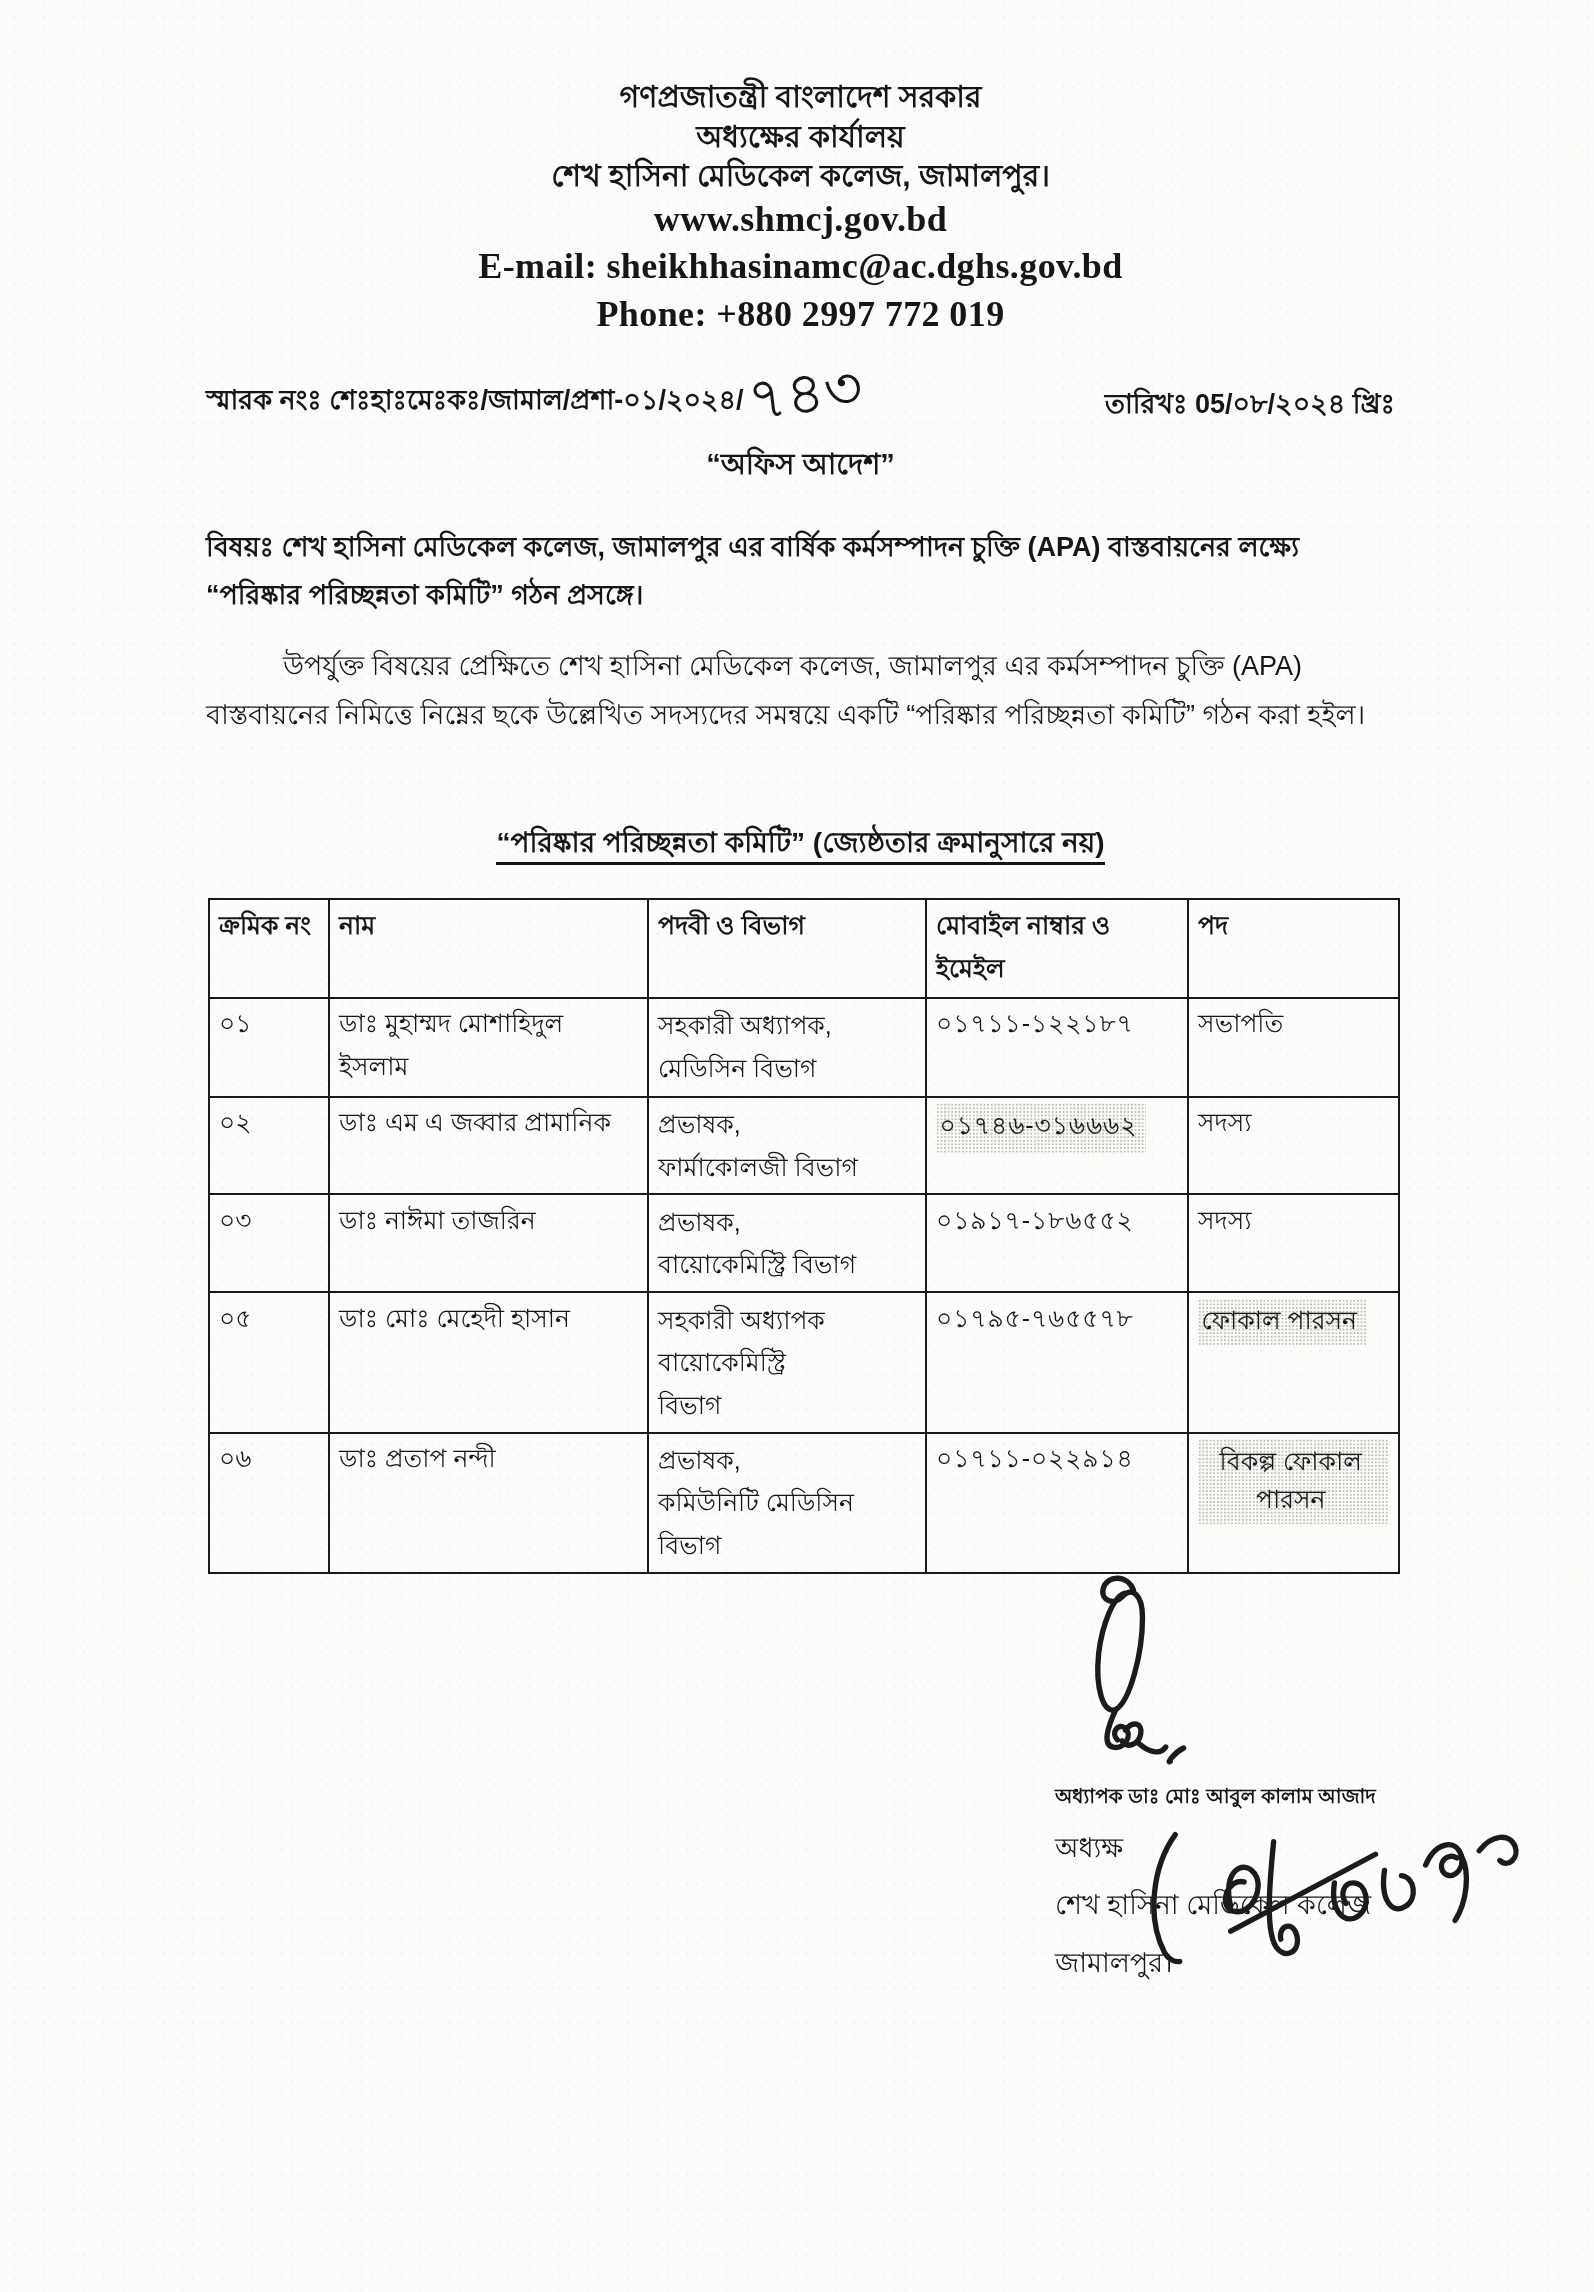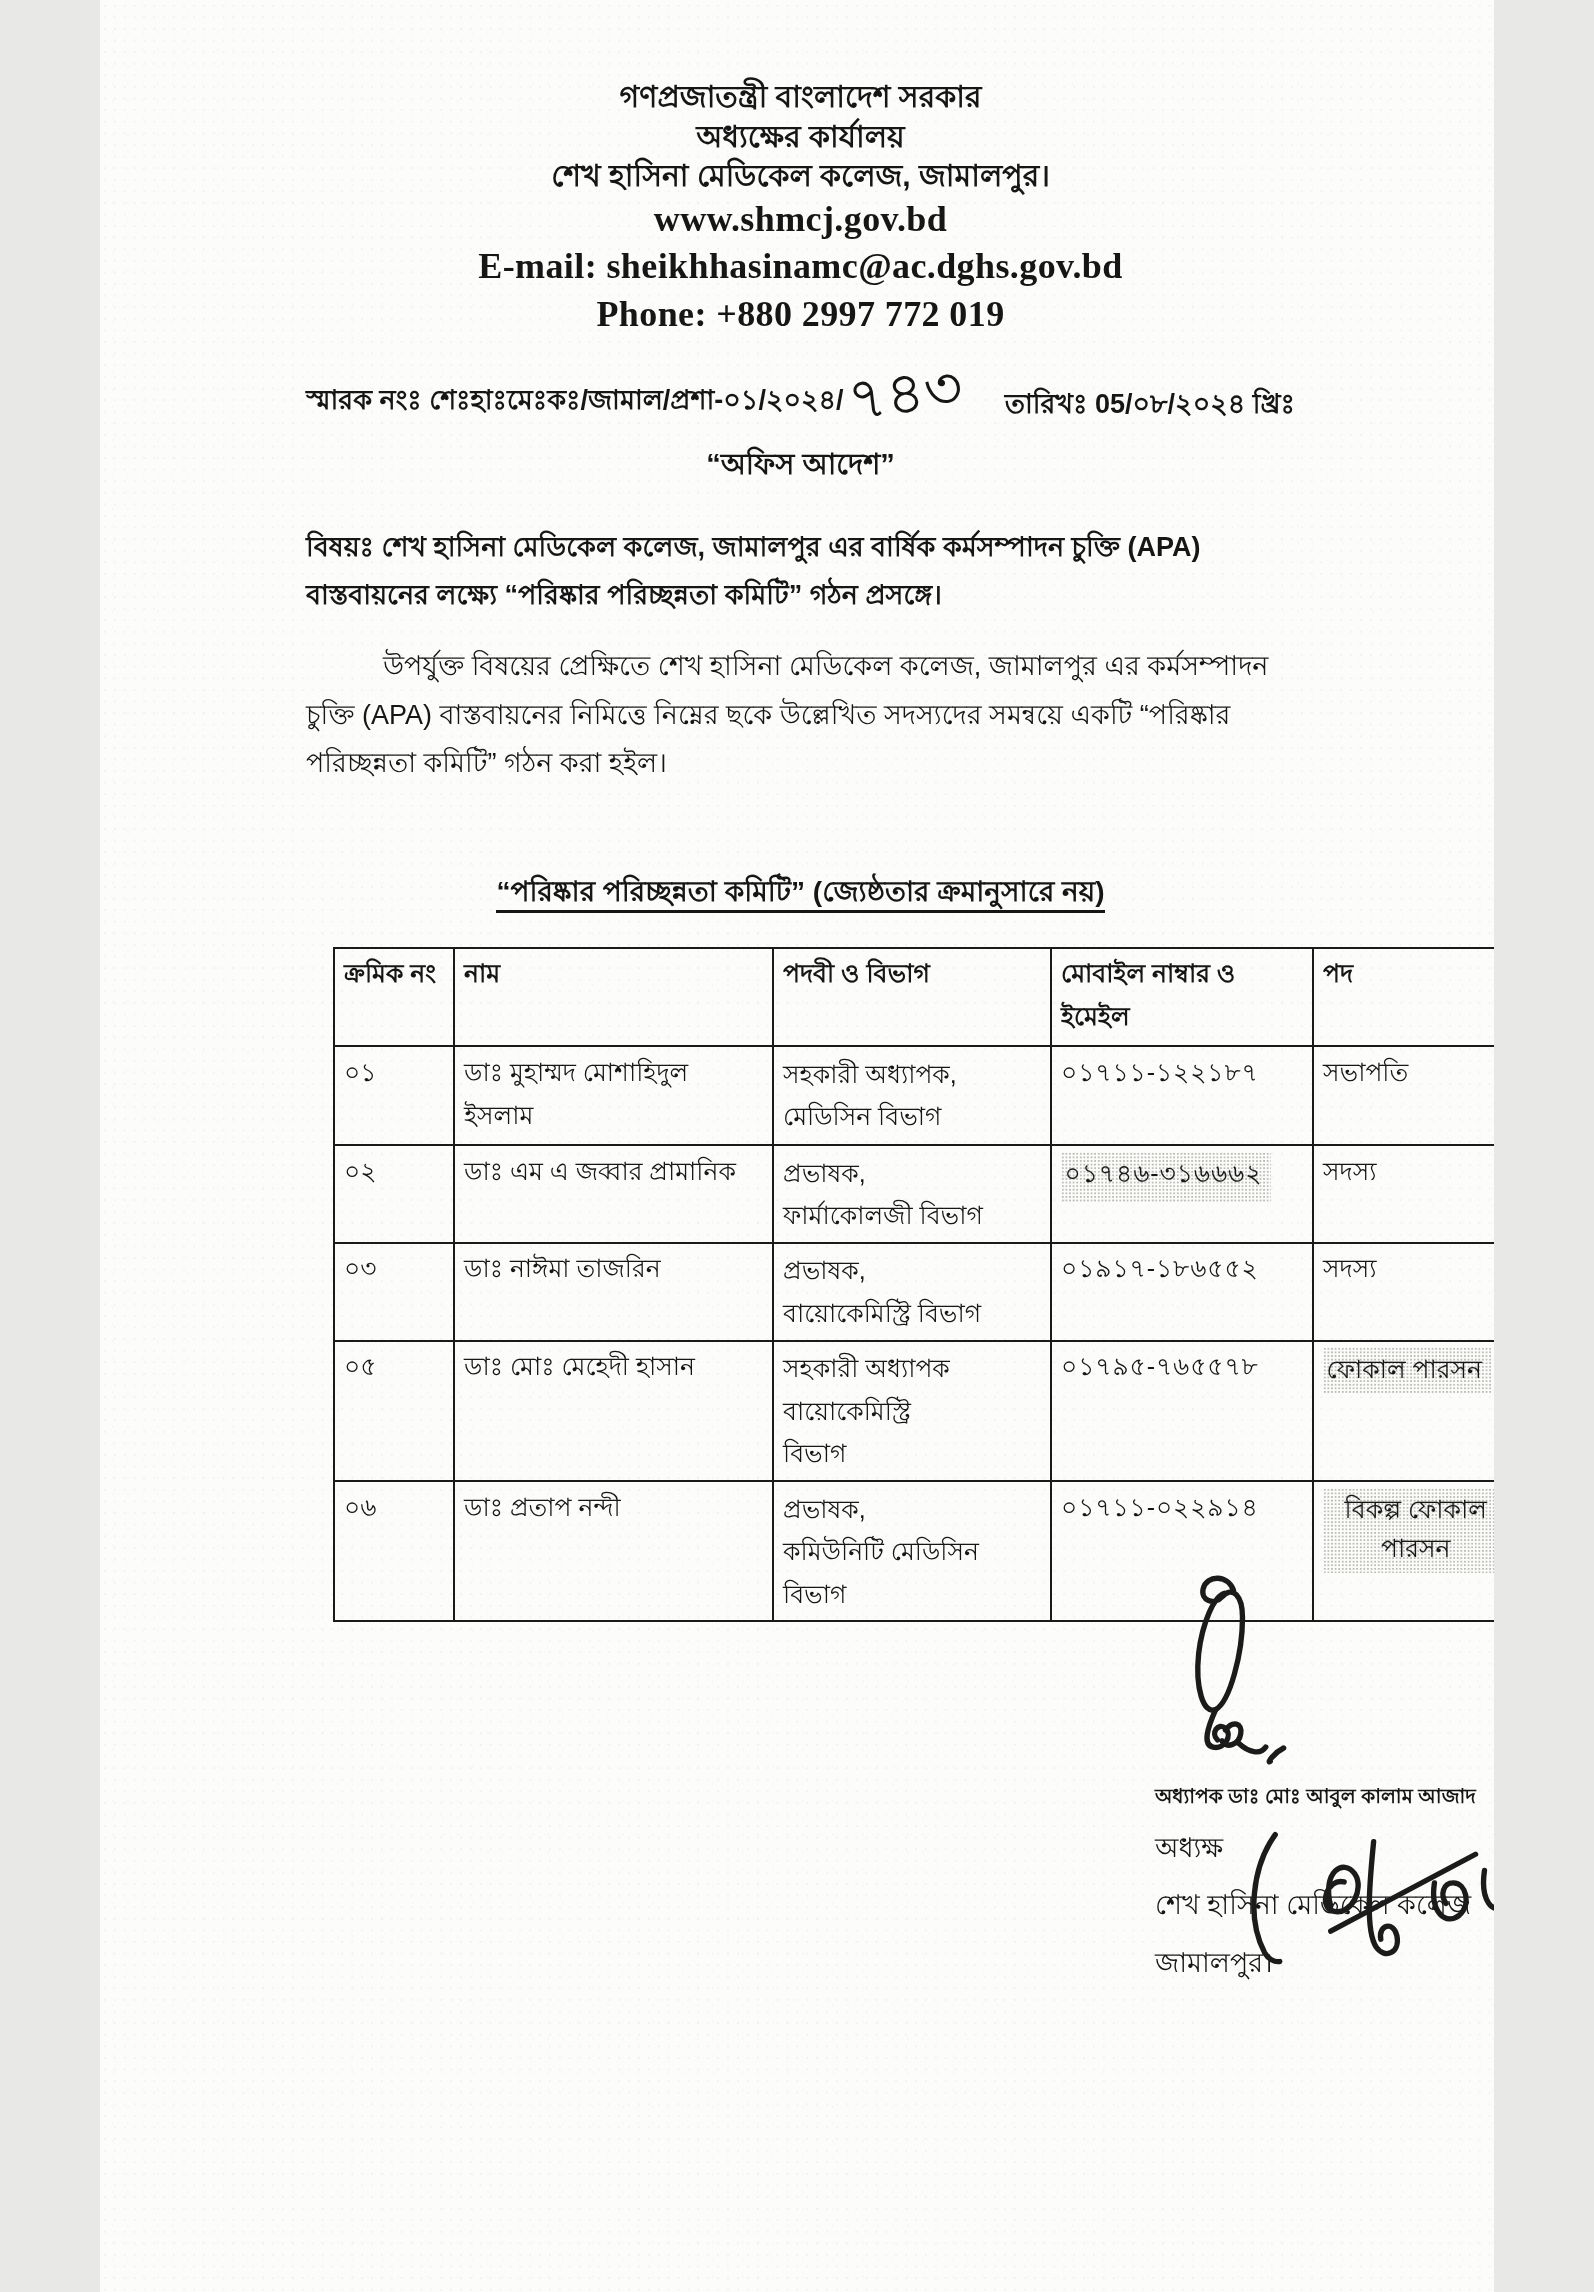--- a/index.html
+++ b/index.html
@@ -1,18 +1,18 @@
 <!DOCTYPE html>
 <html lang="bn" style="font-size:14.3px"><head>
 <meta charset="utf-8">
 <style>
   html,body{margin:0;padding:0;background:#e8e8e6;}
   .page{
     position:relative;
-    width:1394px;height:2293px;
+    width:1594px;height:2293px;
     margin:0 auto;
     background-color:#fcfcfa;
     background-image:
       radial-gradient(rgba(70,70,62,0.055) 0.9px, transparent 1.1px),
       radial-gradient(rgba(70,70,62,0.04) 0.9px, transparent 1px);
     background-size:9.9px 11.6px,15px 17px;
     background-position:0 0,5.4px 7.2px;
     color:#161616;
     font-family:"Liberation Sans",sans-serif;
     overflow:hidden;
@@ -44,21 +44,21 @@
   
   .subject{font-size:27px;font-weight:bold;line-height:1.75;margin-top:34px;text-align:left;}
   .body-par{font-size:27px;line-height:1.8;margin-top:23px;text-indent:77px;}
 
   
   .table-title{
     text-align:center;font-size:28px;font-weight:bold;margin-top:82px;
   }
   .table-title span{border-bottom:3.6px solid #161616;padding-bottom:3.6px;}
   table.committee{
-    border-collapse:collapse;margin-top:30px;margin-left:27px;
+    border-collapse:collapse;margin-top:30px;margin-left:2px;
     width:1189px;table-layout:fixed;
     font-size:25px;
   }
   table.committee th,table.committee td{
     border:2.7px solid #1a1a1a;vertical-align:top;text-align:left;
     padding:5.4px 9px;overflow:hidden;
   }
   table.committee th{font-weight:bold;}
   col.c-serial{width:120px;}
   col.c-name{width:319px;}

